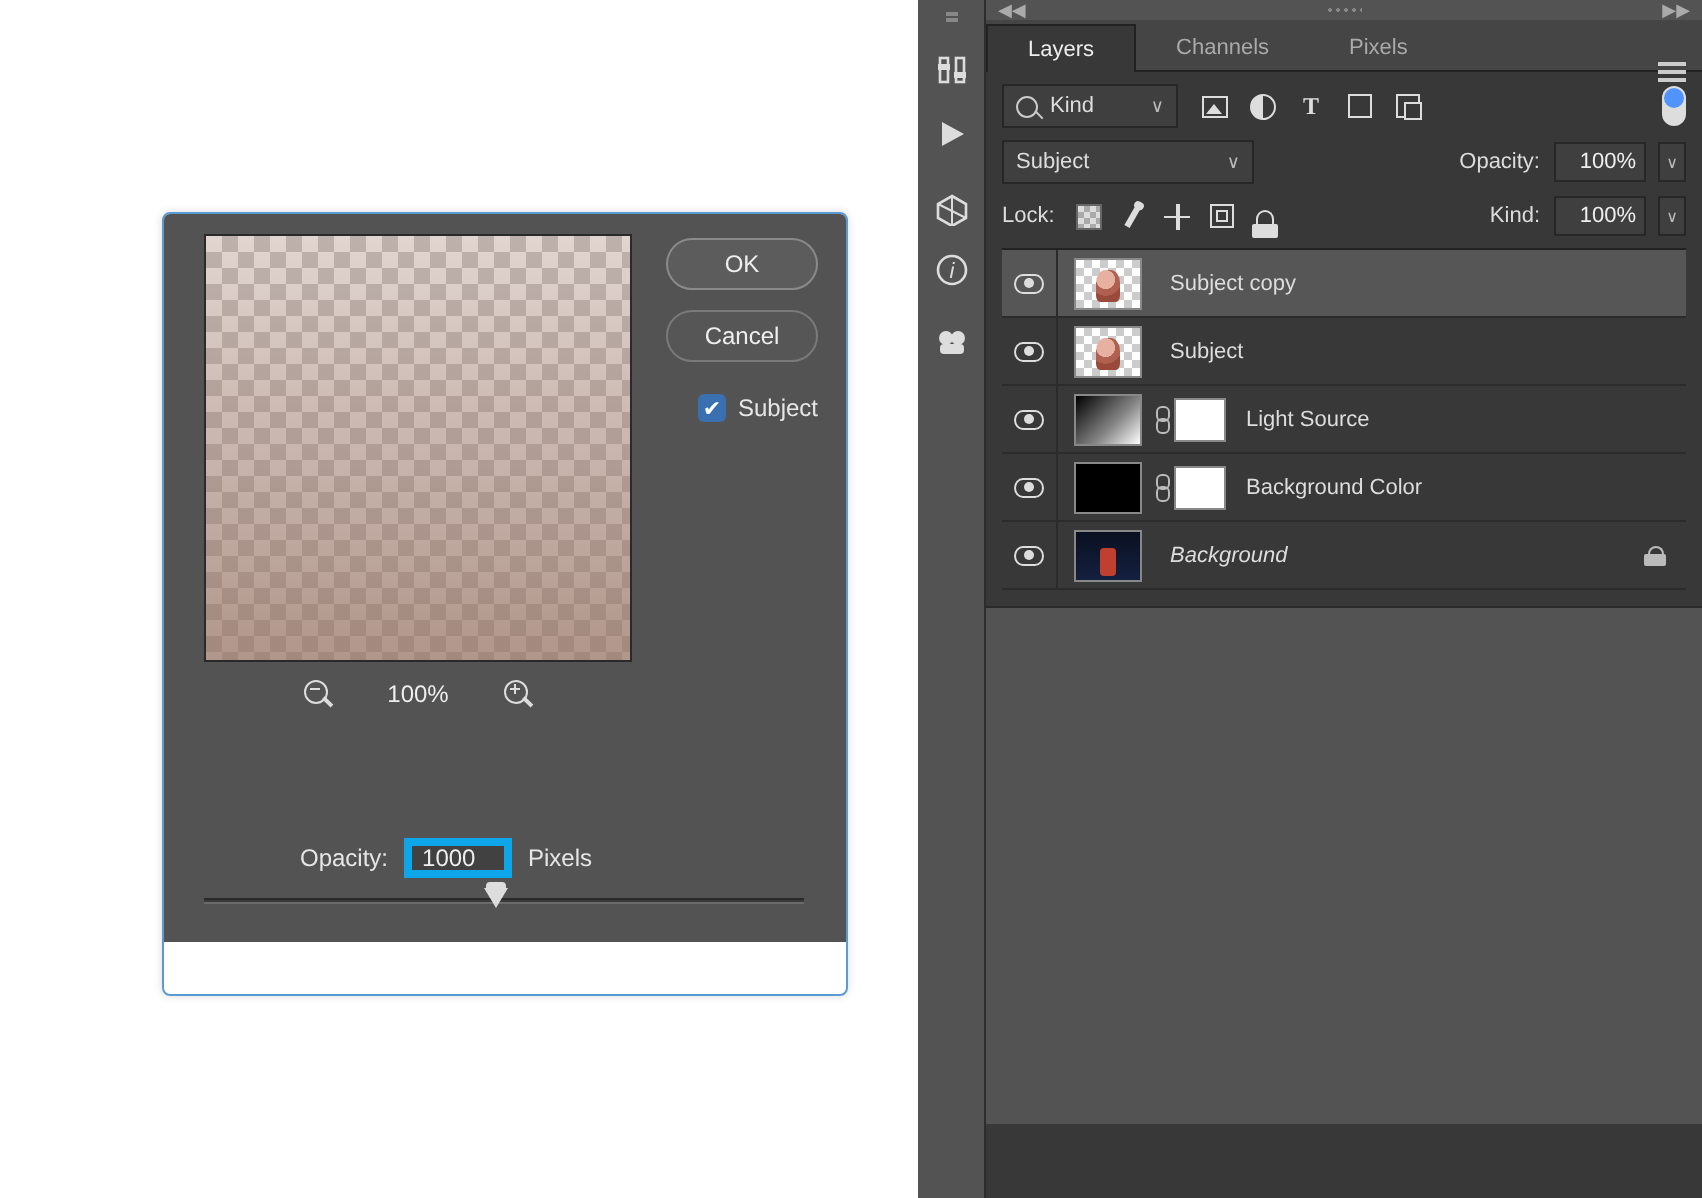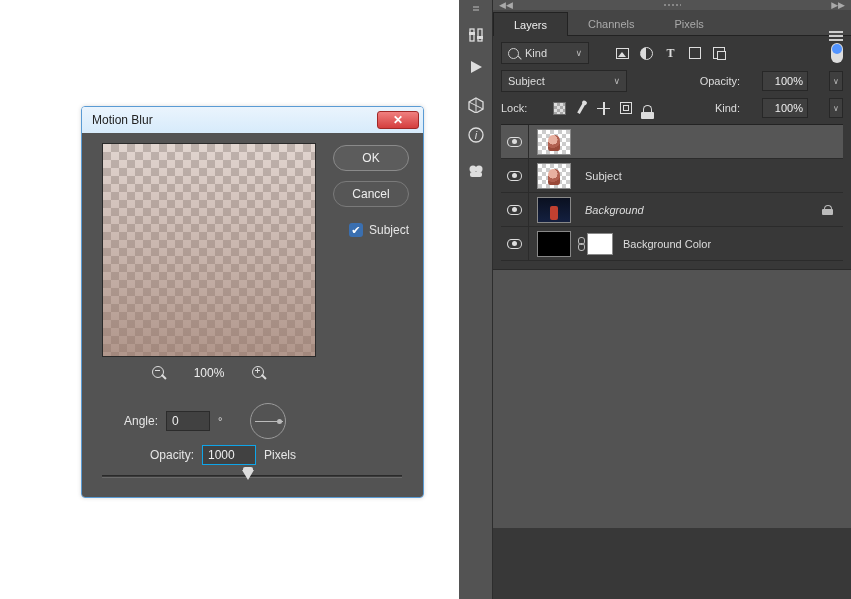--- a/index.html
+++ b/index.html
@@ -49,21 +49,21 @@
   .checkbox { width:14px; height:14px; background:#3a6fb0; border-radius:3px; display:flex; align-items:center; justify-content:center; color:#fff; font-size:11px; }
 
   .angle-row { position:absolute; left:42px; top:270px; display:flex; align-items:center; gap:8px; }
   .num-input { width:44px; height:20px; background:#414141; border:1px solid #2b2b2b; color:#eee; font-size:12px; padding:0 5px; }
   .deg { font-size:11px; color:#ddd; }
   .angle-dial { width:36px; height:36px; border:1px solid #9a9a9a; border-radius:50%; position:relative; margin-left:20px; }
   .angle-dial::after { content:""; position:absolute; left:4px; top:17px; width:28px; height:1px; background:#bbb; }
   .angle-dial .dot { position:absolute; right:3px; top:15px; width:5px; height:5px; border-radius:50%; background:#bbb; }
 
   .dist-row { position:absolute; left:68px; top:312px; display:flex; align-items:center; gap:8px; }
-  .dist-row .num-input { width:54px; border:1px solid #0ea5e9; }
+  .dist-row .num-input { width:54px; border:4px solid #0ea5e9; }
   .slider { position:absolute; left:20px; top:336px; width:300px; height:16px; }
   .slider-track { position:absolute; left:0; right:0; top:6px; height:3px; background:#3a3a3a; border-top:1px solid #2a2a2a; border-bottom:1px solid #6a6a6a; }
   .slider-thumb { position:absolute; top:1px; width:0; height:0; border-left:6px solid transparent; border-right:6px solid transparent; border-bottom:10px solid #ddd; left:146px; transform:translateX(-50%) rotate(180deg); }
   .slider-thumb::after { content:""; position:absolute; left:-5px; top:9px; width:10px; height:4px; background:#ddd; border-radius:0 0 2px 2px; }
 
   
   .panel-area { position:absolute; right:0; top:0; width:392px; height:599px; background:#fdfdfd; }
   .icon-strip { position:absolute; left:0; top:0; width:34px; height:100%; background:#535353; border-right:1px solid #2d2d2d; }
   .icon-strip .grip { position:absolute; left:14px; width:6px; height:2px; background:#888; box-shadow: 0 3px 0 #888; }
   .icon-strip .grip.top { top:6px; }
@@ -75,21 +75,21 @@
   .grip-bar .arrow { color:#aaa; font-size:9px; }
 
   .tabs { height:26px; background:#454545; display:flex; align-items:flex-end; border-bottom:1px solid #222; }
   .tab { padding:6px 20px 5px; font-size:11px; color:#aaa; }
   .tab.active { background:#383838; color:#eee; border-top:1px solid #222; border-left:1px solid #222; border-right:1px solid #222; margin-bottom:-1px; }
   .tab-menu { margin-left:auto; padding:0 8px; color:#ccc; }
   .tab-menu span{ display:block; width:14px; height:2px; background:#ccc; box-shadow:0 4px 0 #ccc, 0 8px 0 #ccc; margin-top:-4px; }
 
   .panel-content { background:#383838; padding:6px 8px 8px; }
 
-  .filter-row, .blend-row, .lock-row { display:flex; align-items:center; gap:22px; font-size:11px; color:#ddd; margin-bottom:6px; }
+  .filter-row, .blend-row, .lock-row { display:flex; align-items:center; gap:7px; font-size:11px; color:#ddd; margin-bottom:6px; }
   .dd { height:22px; background:#3f3f3f; border:1px solid #272727; display:flex; align-items:center; padding:0 6px; gap:6px; color:#ddd; }
   .dd .chev { margin-left:auto; font-size:9px; color:#bbb; }
   .kind-dd { width:88px; }
   .kind-dd .search { width:11px;height:11px;border:1.3px solid #ccc;border-radius:50%;position:relative; }
   .kind-dd .search::after{content:"";position:absolute;width:5px;height:1.3px;background:#ccc;left:8px;top:8px;transform:rotate(45deg);}
   .filter-icons { display:flex; gap:9px; margin-left:4px; align-items:center; }
   .fi { width:15px; height:15px; display:flex; align-items:center; justify-content:center; color:#ddd; font-size:12px; }
   .img-ic{width:13px;height:11px;border:1.3px solid #ddd;position:relative;}
   .img-ic::after{content:"";position:absolute;left:1px;bottom:1px;border-left:4px solid transparent;border-right:4px solid transparent;border-bottom:5px solid #ddd;}
   .adj-ic{width:13px;height:13px;border-radius:50%;background:linear-gradient(90deg,#ddd 50%,transparent 50%);border:1.3px solid #ddd;}
@@ -140,26 +140,20 @@
   .lock-small{ width:10px;height:10px;margin-right:10px;position:relative; }
   .lock-small::before{content:"";position:absolute;left:1px;top:0;width:6px;height:4px;border:1.2px solid #bbb;border-bottom:none;border-radius:4px 4px 0 0;}
   .lock-small::after{content:"";position:absolute;left:-1px;top:4px;width:11px;height:6px;background:#bbb;border-radius:1px;}
 
   .panels-below { background:#535353; height: calc(100% - 340px); border-top:1px solid #2a2a2a; }
 </style>
 </head>
 <body>
 
 <div class="dialog">
-  <div class="titlebar">
-    <span>Motion Blur</span>
-    <div class="close">
-      <span>✕</span>
-    </div>
-  </div>
   <div class="dlg-body">
     <div class="preview"></div>
     <div class="zoom-row">
       <div class="mag minus">
           <span></span>
         </div>
       <span class="zoom-label">100%</span>
       <div class="mag plus">
           <span></span>
         </div>
@@ -167,28 +161,20 @@
 
     <div class="btn-col">
       <div class="btn ok">OK</div>
       <div class="btn">Cancel</div>
     </div>
     <div class="preview-check">
       <div class="checkbox">✔</div>
       <span>Subject</span>
     </div>
 
-    <div class="angle-row">
-      <span>Angle:</span>
-      <input class="num-input" value="0" style="">
-      <span class="deg">°</span>
-      <div class="angle-dial">
-          <div class="dot"></div>
-        </div>
-    </div>
 
     <div class="dist-row">
       <span>Opacity:</span>
       <input class="num-input" value="1000" style="">
       <span>Pixels</span>
     </div>
     <div class="slider">
       <div class="slider-track"></div>
       <div class="slider-thumb"></div>
     </div>
@@ -311,45 +297,55 @@
 
       <div class="layers">
 
       <div class="layer selected">
             <div class="eye-col">
               <div class="eye"></div>
             </div>
             <div class="thumb checker-bg">
               <div class="subj"></div>
             </div>
+            <div class="layer-name">Subject copy</div>
           </div>
           <div class="layer">
             <div class="eye-col">
               <div class="eye"></div>
             </div>
             <div class="thumb checker-bg">
               <div class="subj"></div>
             </div>
             <div class="layer-name">Subject</div>
           </div>
           <div class="layer">
             <div class="eye-col">
               <div class="eye"></div>
             </div>
-            <div class="thumb bgimg"></div>
-            <div class="layer-name italic">Background</div>
-            <div class="lock-small"></div>
+            <div class="thumb grad"></div>
+            <div class="link"></div>
+            <div class="mask"></div>
+            <div class="layer-name">Light Source</div>
           </div>
           <div class="layer">
             <div class="eye-col">
               <div class="eye"></div>
             </div>
             <div class="thumb black"></div>
             <div class="link"></div>
             <div class="mask"></div>
             <div class="layer-name">Background Color</div>
           </div>
+          <div class="layer">
+            <div class="eye-col">
+              <div class="eye"></div>
+            </div>
+            <div class="thumb bgimg"></div>
+            <div class="layer-name italic">Background</div>
+            <div class="lock-small"></div>
+          </div>
         </div>
     </div>
 
     <div class="panels-below"></div>
   </div>
 </div>
 
 </body></html>

